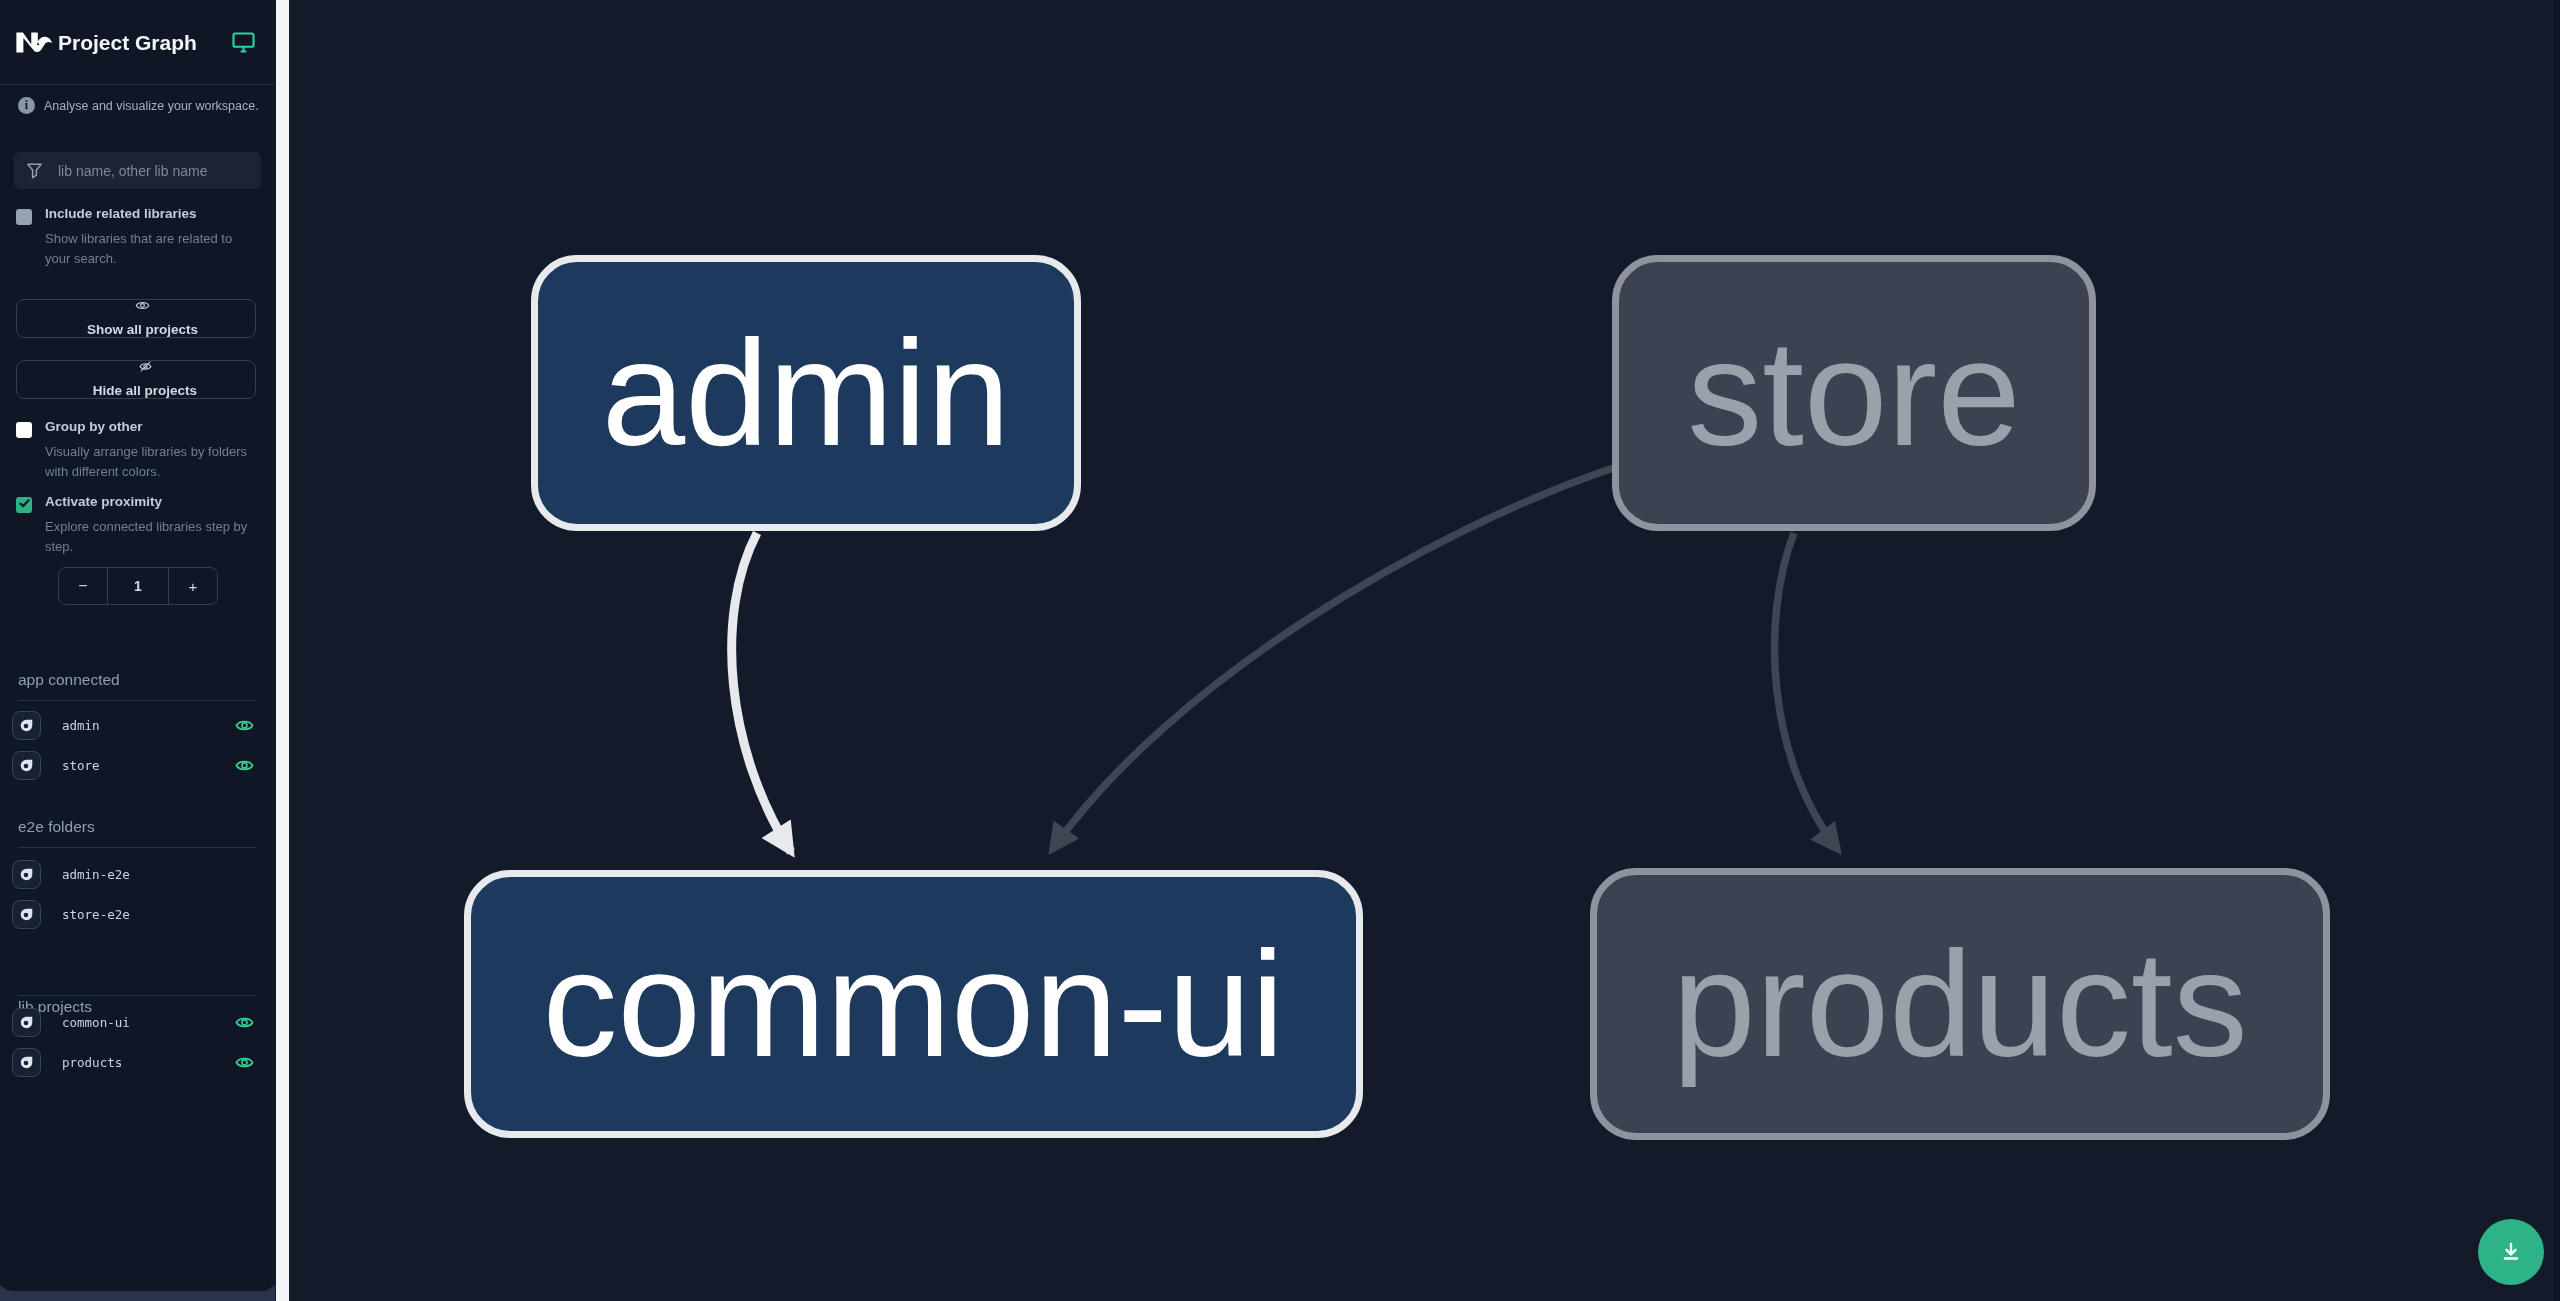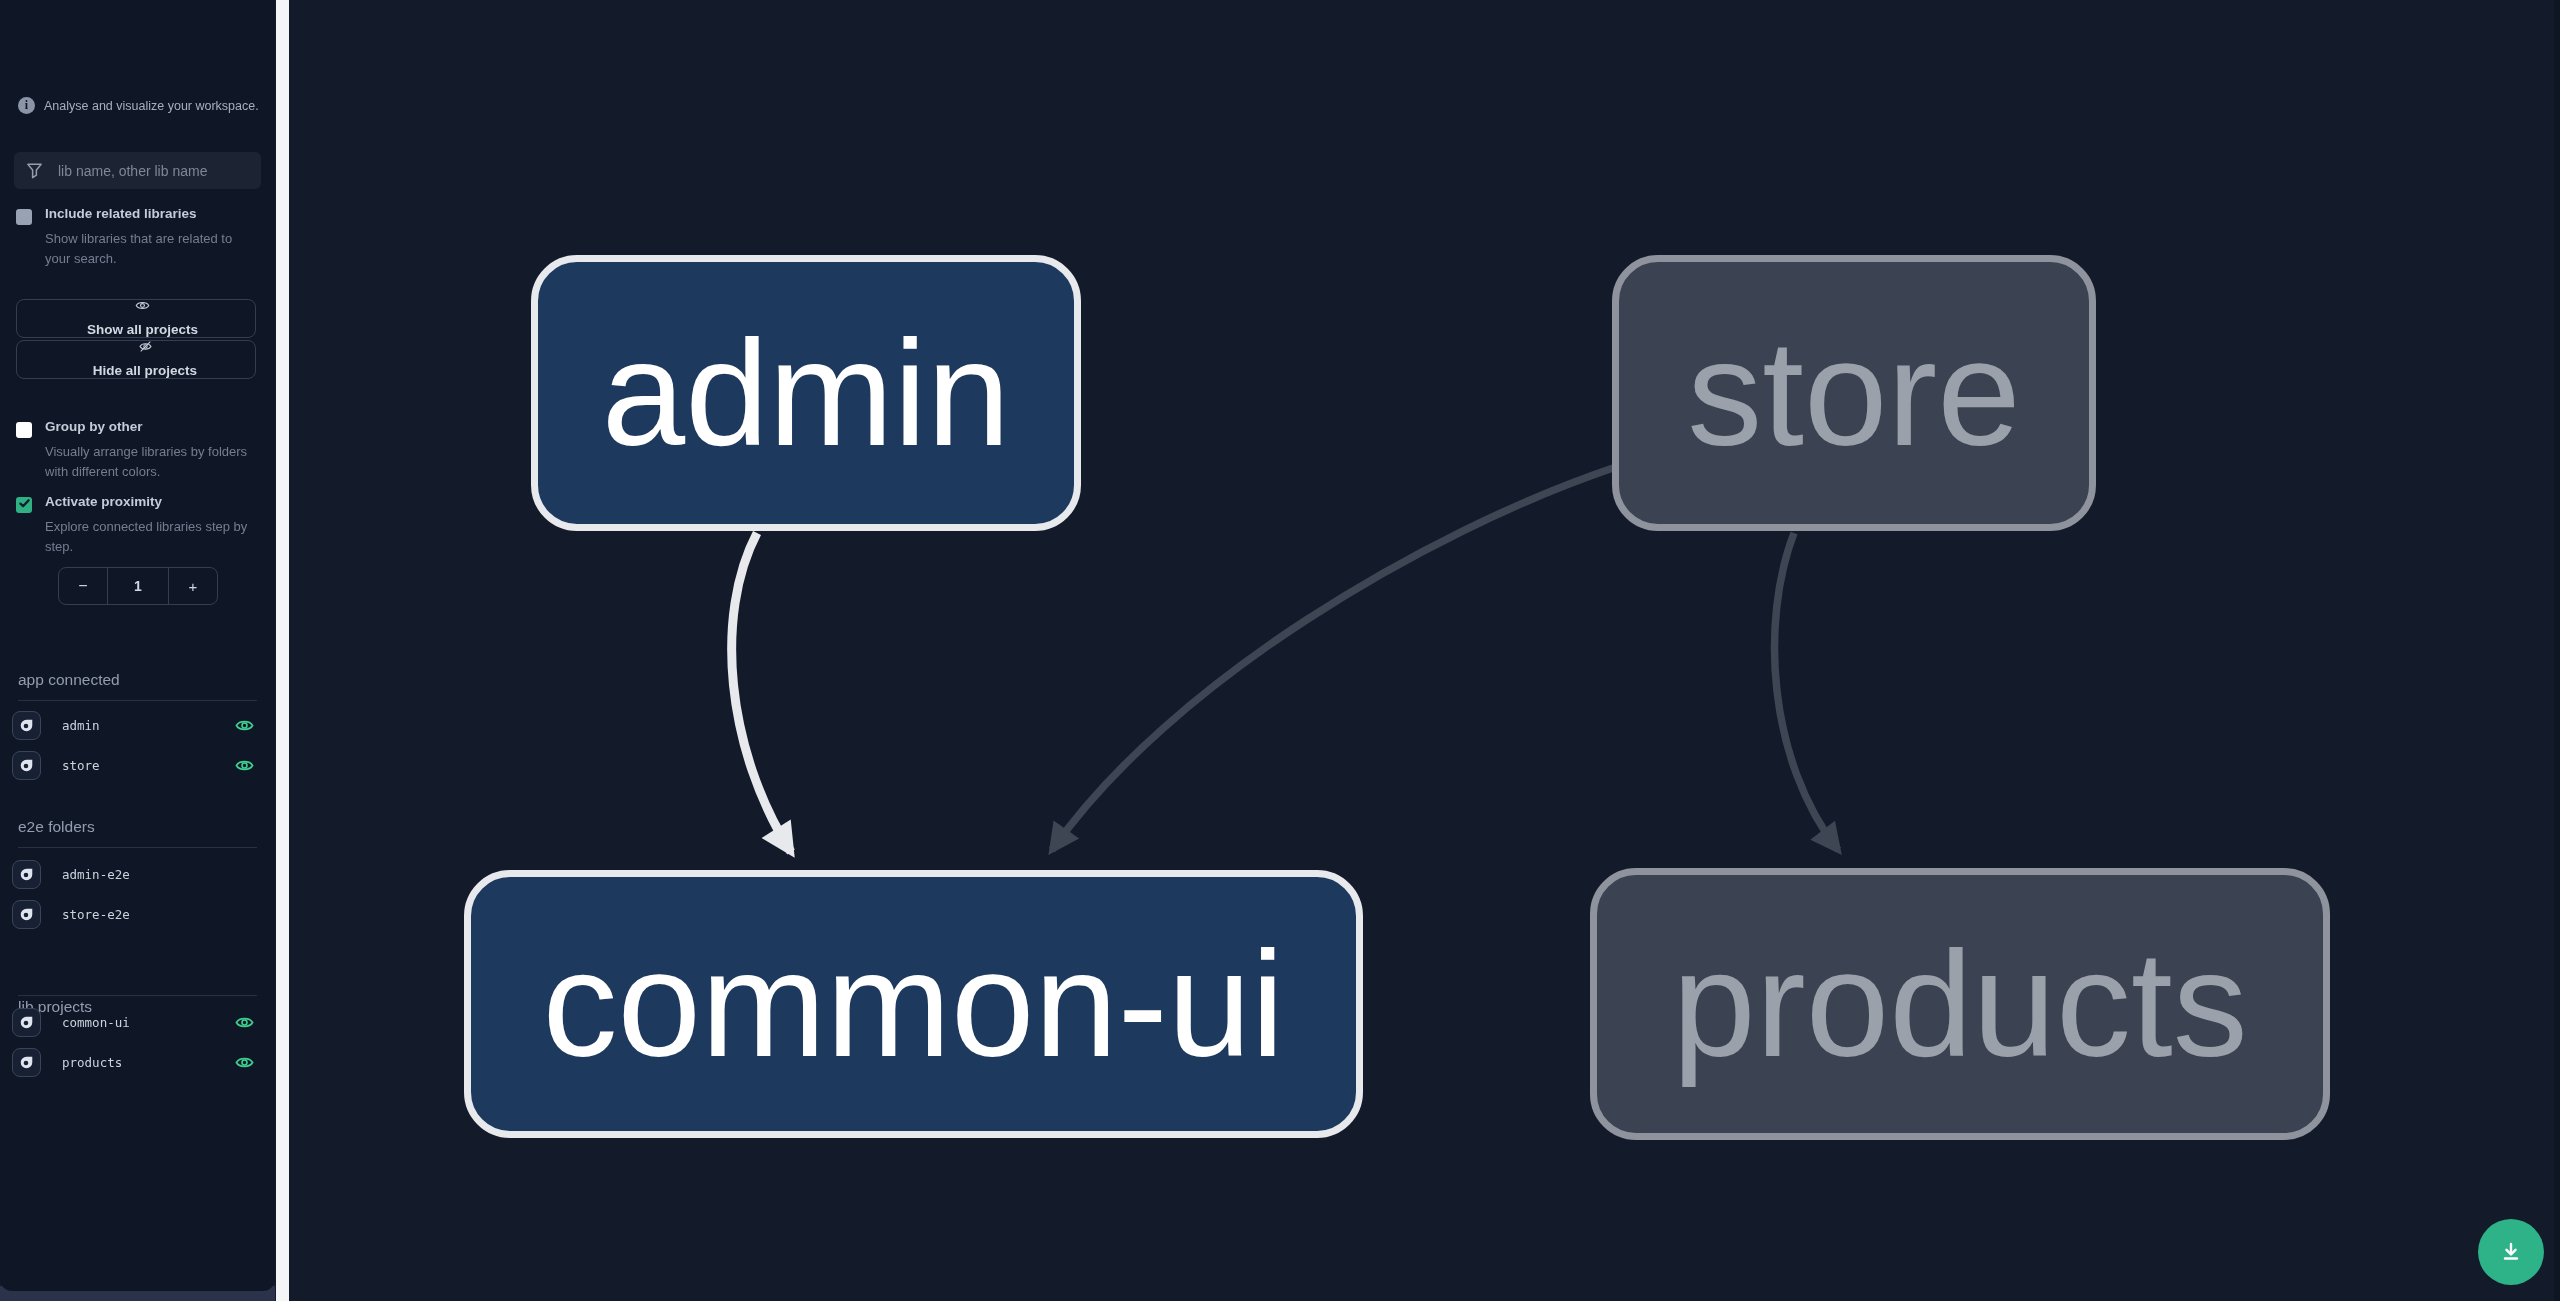--- a/index.html
+++ b/index.html
@@ -112,20 +112,33 @@
     </svg>
   </div>
 
   <div class="right-strip"></div>
 
   <div class="sidebar-hscroll"></div>
   <div class="sidebar-vscroll"></div>
 
   <div class="sidebar">
 
+    <div class="sb-header">
+      <svg class="nx-logo" viewBox="0 0 48 48">
+        <path fill="#ffffff" d="M5 36 V13 h7.5 l9.5 13.5 V13 h7.5 v10.5
+                 c3.5 -7.5 13.5 -8 16.5 2 c-3.5 -2.5 -7 -2 -9 1.5
+                 l-3.5 5.5 c-2.5 3.5 -6.5 4 -9 0.5 L13 19.5 V36 h-8 z"></path>
+        <path fill="#0f1726" d="M29.5 24 l-1 3 3 1 z"></path>
+      </svg>
+      <div class="sb-title">Project Graph</div>
+      <svg class="monitor-icon" viewBox="0 0 24 22" fill="none" stroke="#2ed3a3" stroke-width="2.2" stroke-linejoin="round">
+        <rect x="1.5" y="1.5" width="21" height="14" rx="2"></rect>
+        <path d="M9 20.5 h6 M12 15.5 v5"></path>
+      </svg>
+    </div>
 
     <div class="tagline-row">
       <div class="info-icon">i</div>
       <div class="tagline">Analyse and visualize your workspace.</div>
     </div>
 
     <div class="filter">
       <svg width="17" height="17" viewBox="0 0 18 18" fill="none" stroke="#949eae" stroke-width="1.6" stroke-linejoin="round">
         <path d="M2 2.5 h14 L11 8.5 v5.5 l-4 2.5 v-8 z"></path>
       </svg>
@@ -137,21 +150,21 @@
     <div class="cb-desc" style="left:45px; top:229px;">Show libraries that are related to your search.</div>
 
     <button class="sb-btn" style="top:299px;">
       <svg width="19" height="15" viewBox="0 0 20 15" fill="none" stroke="#c6ccd8" stroke-width="1.6">
         <path d="M1.5 7.5 C4.5 2 15.5 2 18.5 7.5 C15.5 13 4.5 13 1.5 7.5 Z"></path>
         <circle cx="10" cy="7.5" r="2.6"></circle>
       </svg>
       <span>Show all projects</span>
     </button>
 
-    <button class="sb-btn" style="top:340px;padding-left:18px;">
+    <button class="sb-btn" style="top:360px;padding-left:18px;">
       <svg width="19" height="17" viewBox="0 0 20 17" fill="none" stroke="#c6ccd8" stroke-width="1.6">
         <path d="M1.5 8.5 C4.5 3 15.5 3 18.5 8.5 C15.5 14 4.5 14 1.5 8.5 Z"></path>
         <circle cx="10" cy="8.5" r="2.6"></circle>
         <path d="M3 15.5 L17 1.5" stroke-linecap="round"></path>
       </svg>
       <span>Hide all projects</span>
     </button>
 
     <div class="cb-box" style="left:16px; top:422px; background:#ffffff;"></div>
     <div class="cb-label" style="left:45px; top:419px;">Group by other</div>

